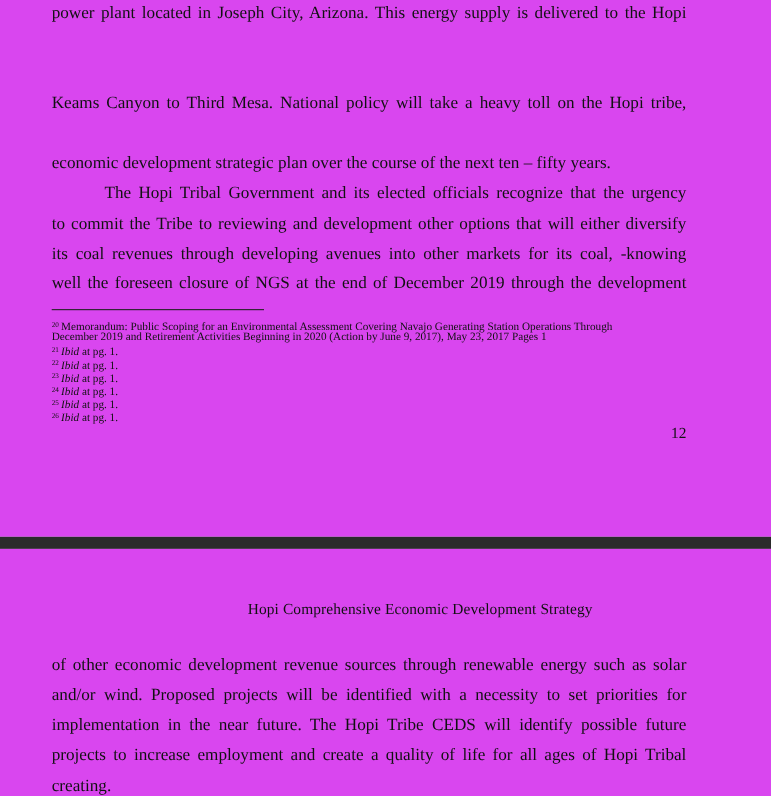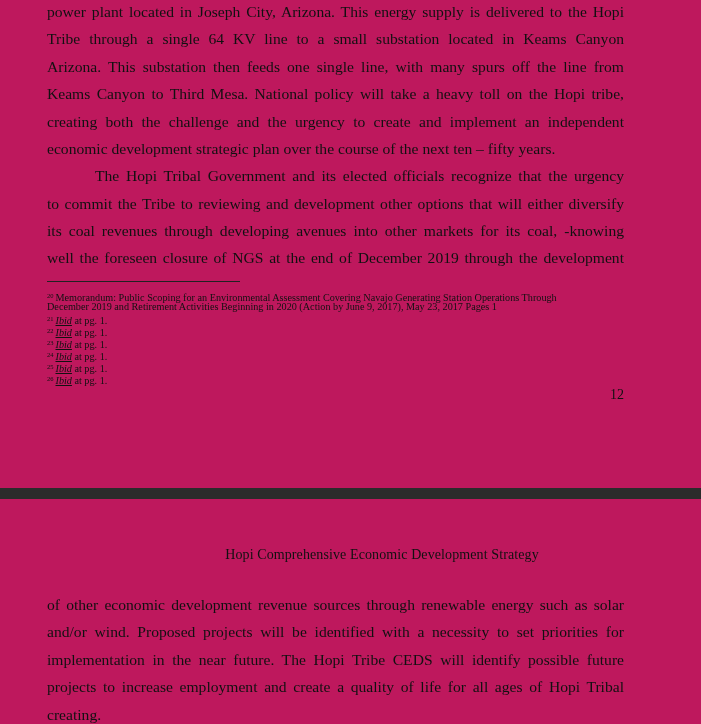--- a/index.html
+++ b/index.html
@@ -2,56 +2,53 @@
 <html><head>
 <meta charset="utf-8">
 <style>
   html, body { margin: 0; padding: 0; }
   body {
     width: 701px; height: 724px; overflow: hidden;
     background: #ffffff; position: relative;
     font-family: "Liberation Serif", "DejaVu Serif", serif;
     color: #111111;
   }
-  .page { position: absolute; left: 0; width: 701px; background: #be185d; }
+  .page { position: absolute; left: 0; width: 701px; background: #d946ef; }
   #page-top { top: 0; height: 488px; }
   #page-bottom { top: 499px; height: 225px; }
   .divider { position: absolute; left: 0; top: 488px; width: 701px; height: 11px; background: #2b2b2b; }
 
   .body-line {
     position: absolute; left: 47px; width: 577px;
     font-size: 15.6px; line-height: 18px; height: 18px;
     white-space: nowrap; text-align: justify; text-align-last: justify;
   }
   .body-line.last { text-align-last: left; }
   .body-line.indent { left: 95px; width: 529px; }
 
   .fn-sep { position: absolute; left: 47px; top: 281px; width: 193px; height: 1px; background: #222; }
   .fn-line {
     position: absolute; left: 47px; font-size: 10.2px; line-height: 11px;
     white-space: nowrap; color: #111;
   }
   .fn-line sup { font-size: 6.5px; vertical-align: 3px; margin-right: 2px; }
-  .fn-line i { font-style: italic; text-decoration: underline; }
+  .fn-line i { font-style: italic; }
 
   .page-num { position: absolute; left: 610px; top: 387px; font-size: 14px; font-family: Liberation Serif, serif; }
   .running-head {
     position: absolute; left: 0; width: 672px; top: 48px;
     text-align: center; font-size: 14px; letter-spacing: 0.1px; padding-left: 46px;
   }
 </style>
 </head>
 <body>
 
 <div class="page" id="page-top">
   <div class="body-line" style="top:3px">power plant located in Joseph City, Arizona.  This energy supply is delivered to the Hopi</div>
-  <div class="body-line" style="top:30px">Tribe through a single 64 KV line to a small substation located in Keams Canyon</div>
-  <div class="body-line" style="top:58px">Arizona.  This substation then feeds one single line, with many spurs off the line from</div>
   <div class="body-line" style="top:85px">Keams Canyon to Third Mesa.  National policy will take a heavy toll on the Hopi tribe,</div>
-  <div class="body-line" style="top:113px">creating both the challenge and the urgency to create and implement an independent</div>
   <div class="body-line last" style="top:140px">economic development strategic plan over the course of the next ten – fifty years.</div>
   <div class="body-line indent" style="top:167px">The Hopi Tribal Government and its elected officials recognize that the urgency</div>
   <div class="body-line" style="top:195px">to commit the Tribe to reviewing and development other options that will either diversify</div>
   <div class="body-line" style="top:222px">its coal revenues through developing avenues into other markets for its coal, -knowing</div>
   <div class="body-line" style="top:249px">well the foreseen closure of NGS at the end of December 2019 through the development</div>
 
   <div class="fn-sep"></div>
 
   <div class="fn-line" style="top:290px"><sup>20</sup><span>Memorandum: Public Scoping for an Environmental Assessment Covering Navajo Generating Station Operations Through</span></div>
   <div class="fn-line" style="top:301px"><span>December 2019 and Retirement Activities Beginning in 2020 (Action by June 9, 2017), May 23, 2017 Pages 1</span></div>

